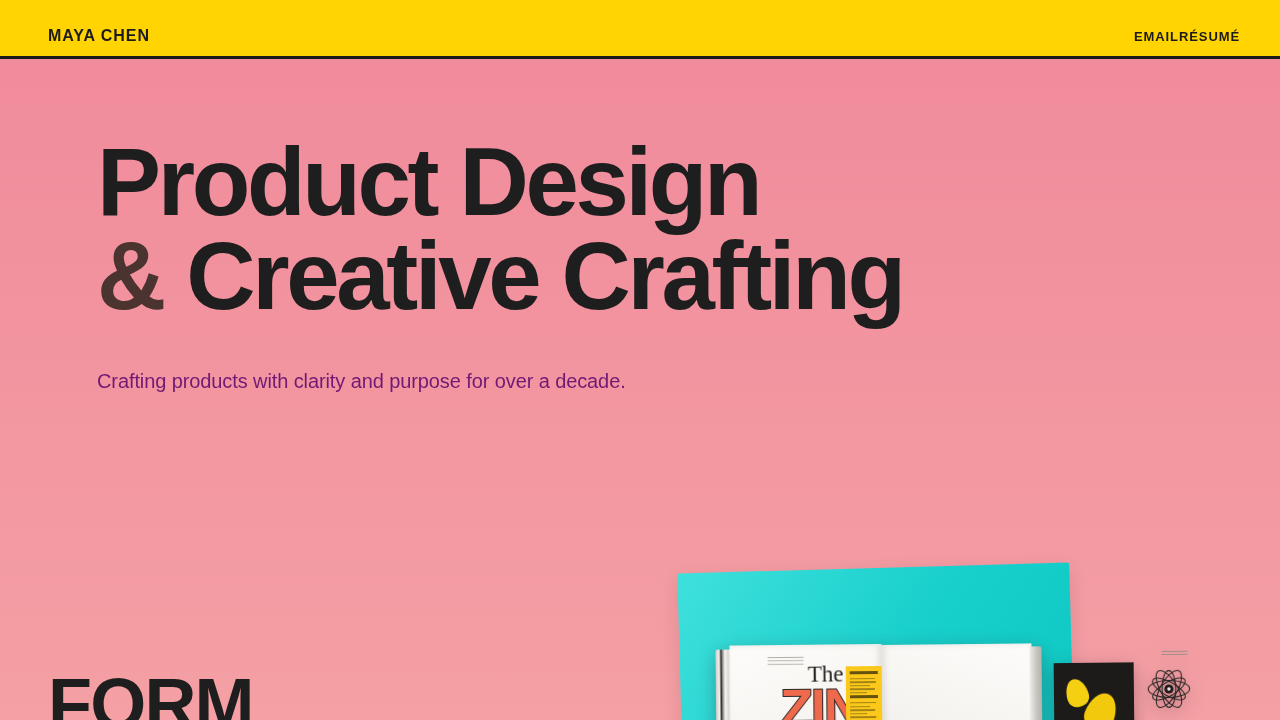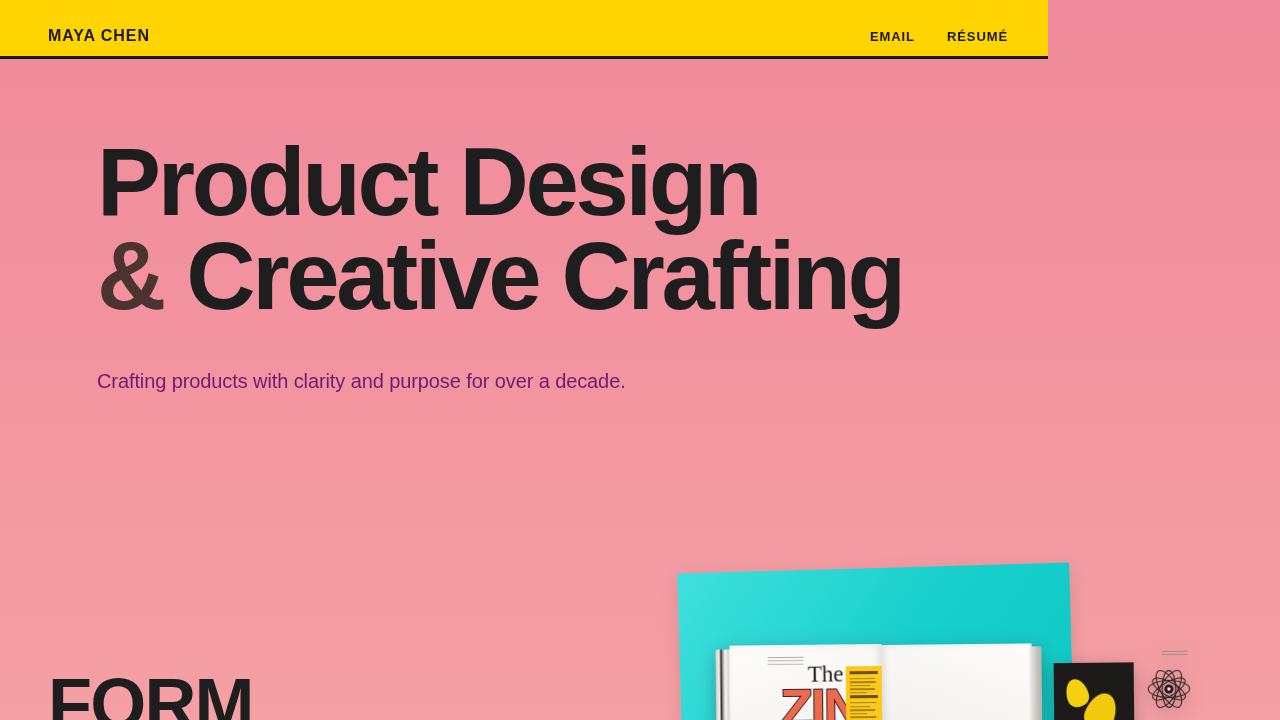--- a/index.html
+++ b/index.html
@@ -10,36 +10,36 @@
     font-family:"Liberation Sans", sans-serif;
   }
   body {
     background:linear-gradient(180deg,#f08a9c 0%, #f2919e 35%, #f4a0a4 100%);
     position:relative;
   }
 
   
   .site-header{
     position:absolute; top:0; left:0;
-    width:1048px; height:59px;
+    width:1280px; height:59px;
     background:#ffd400;
     border-bottom:3px solid #1b1b1b;
     display:flex; align-items:center;
     padding:16px 40px 0 48px;
     z-index:20;
   }
   .brand{
     font-size:16px; font-weight:bold;
     letter-spacing:0.06em;
     color:#1b1b1b;
     white-space:nowrap;
   }
   .nav{
     margin-left:auto;
-    display:flex; align-items:flex-start; gap:32px;
+    display:flex; align-items:flex-start; 
   }
   .nav-link{
     font-size:13px; font-weight:bold;
     letter-spacing:0.07em;
     color:#1b1b1b;
     text-decoration:none;
     white-space:nowrap;
     cursor:pointer;
   }
 

